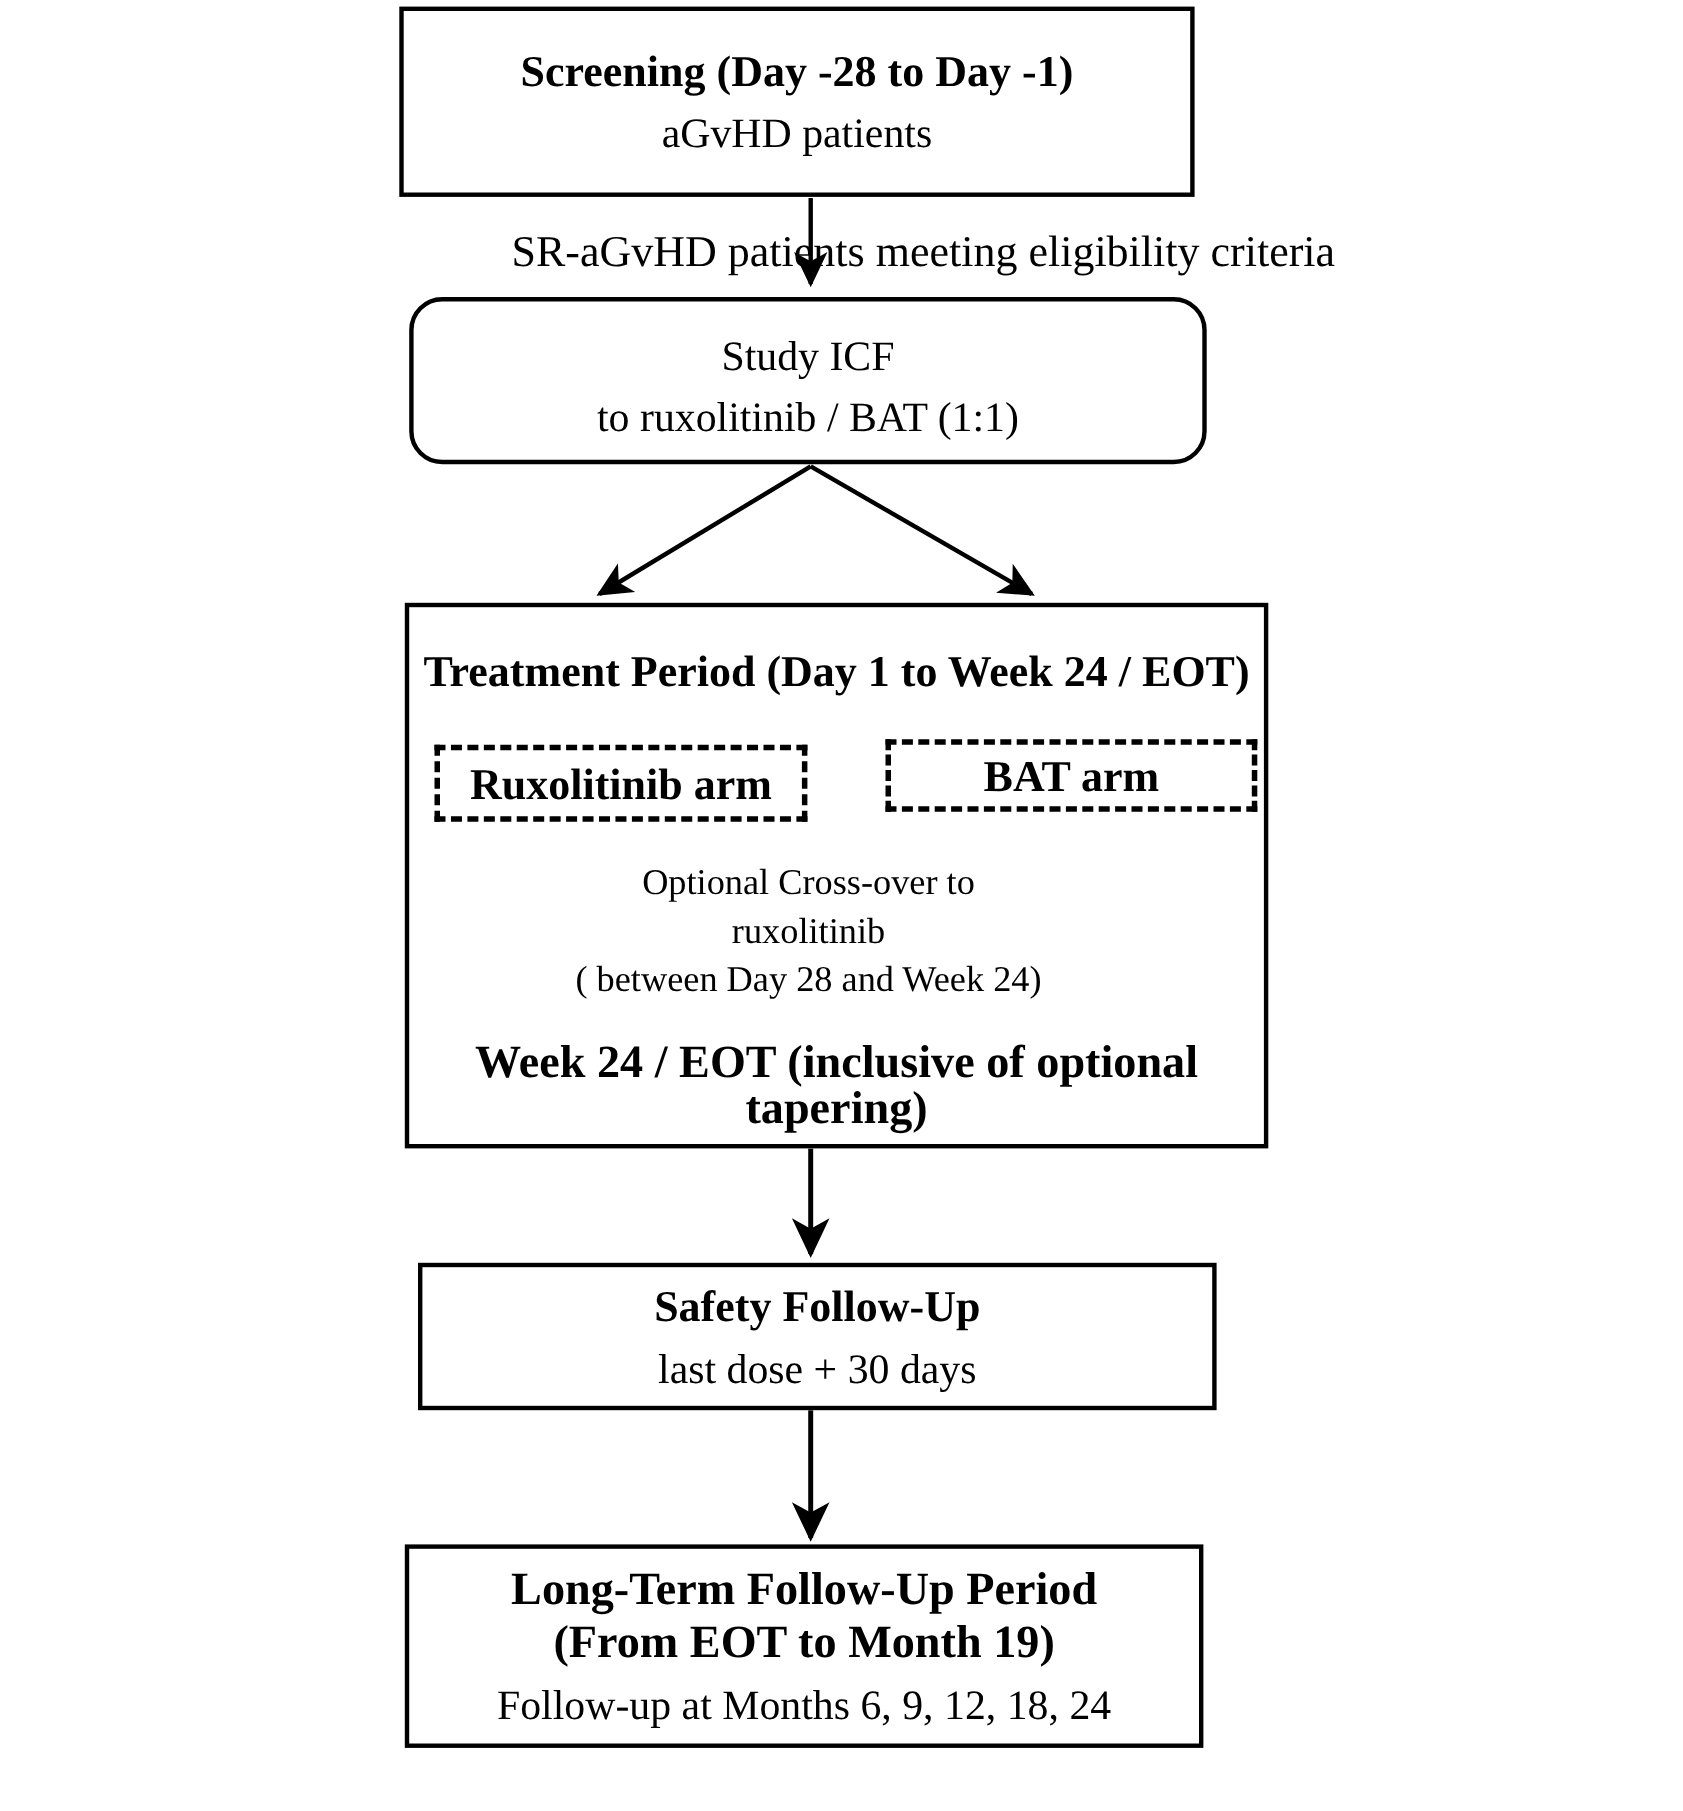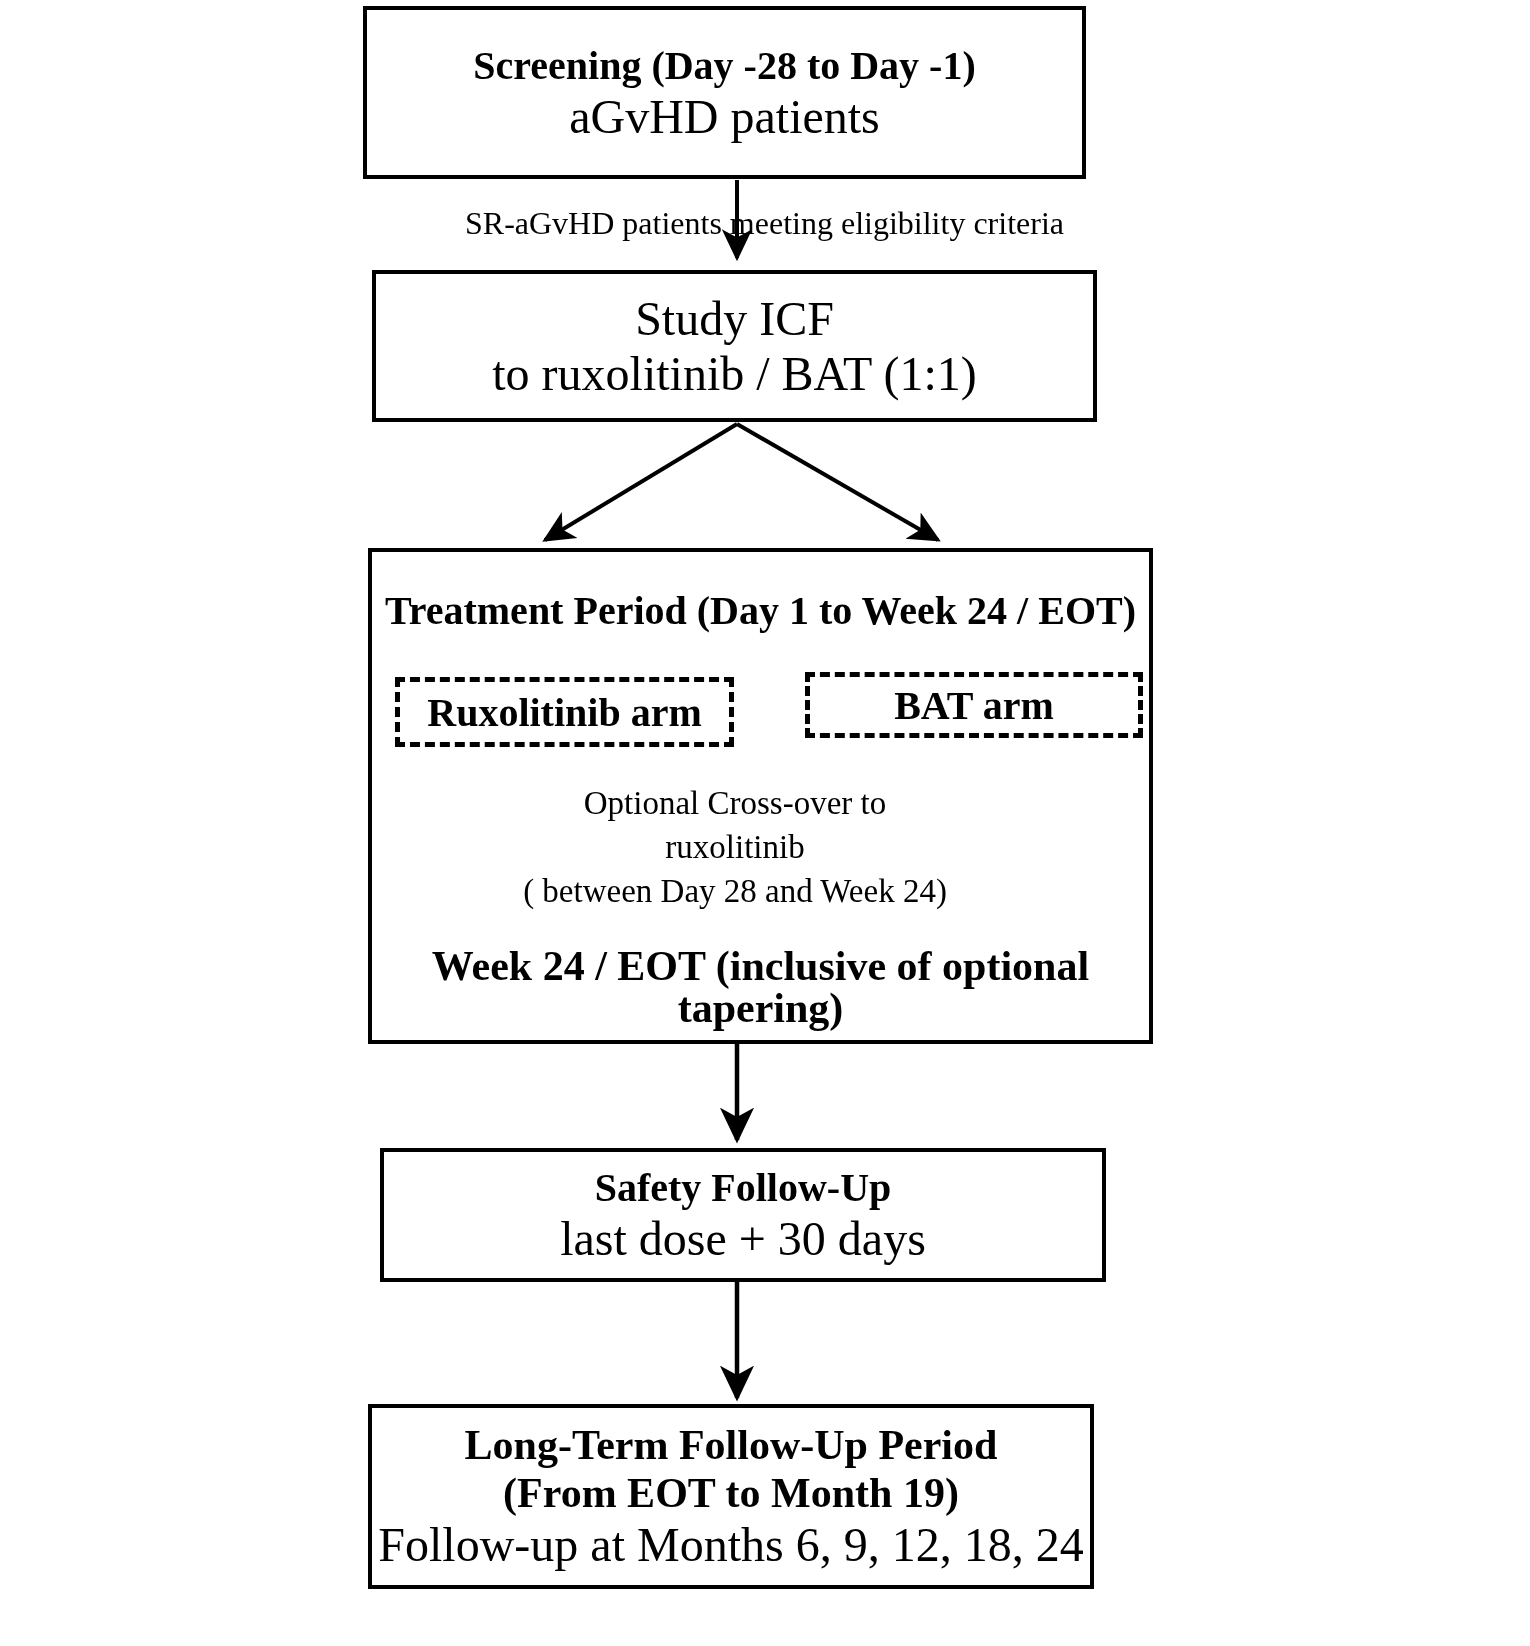--- a/index.html
+++ b/index.html
@@ -41,25 +41,25 @@
     position: absolute;
     text-align: center;
     white-space: nowrap;
     line-height: 1.28;
   }
   .bold {
     font-weight: bold;
   }
   .t-42 { font-size: 42px; }
   .t-40 { font-size: 40px; }
-  .t-38 { font-size: 48px; }
+  .t-38 { font-size: 38px; margin-top: 12px; }
   .edge-label {
     position: absolute;
     white-space: nowrap;
-    font-size: 32px;
+    font-size: 40px;
     text-align: center;
   }
   .cross-label {
     position: absolute;
     text-align: center;
     font-size: 33px;
     line-height: 1.32;
     width: 560px;
   }
   .boxtext {
@@ -123,21 +123,21 @@
     </g>
   </svg>
 
   <div class="box" style="left:363px; top:6px; width:723px; height:173px;">
     <div class="boxtext bold t-40">Screening (Day -28 to Day -1)</div>
     <div class="boxtext t-38">aGvHD patients</div>
   </div>
 
   <div class="edge-label" style="left:465px; top:205px; width:580px;">SR-aGvHD patients  meeting eligibility   criteria</div>
 
-  <div class="box" style="left:372px; top:270px; width:725px; height:152px;">
+  <div class="box" style="left:372px; top:270px; width:725px; height:152px;border-radius:30px;">
     <div class="boxtext t-38">Study ICF</div>
     <div class="boxtext t-38">to ruxolitinib  / BAT (1:1)</div>
   </div>
 
   <div class="box" style="left:368px; top:548px; width:785px; height:496px;
               display:block;">
   </div>
 
   <div class="line bold t-40" style="left:368px; top:585px; width:785px;">Treatment Period (Day 1 to Week 24 / EOT)</div>
 

